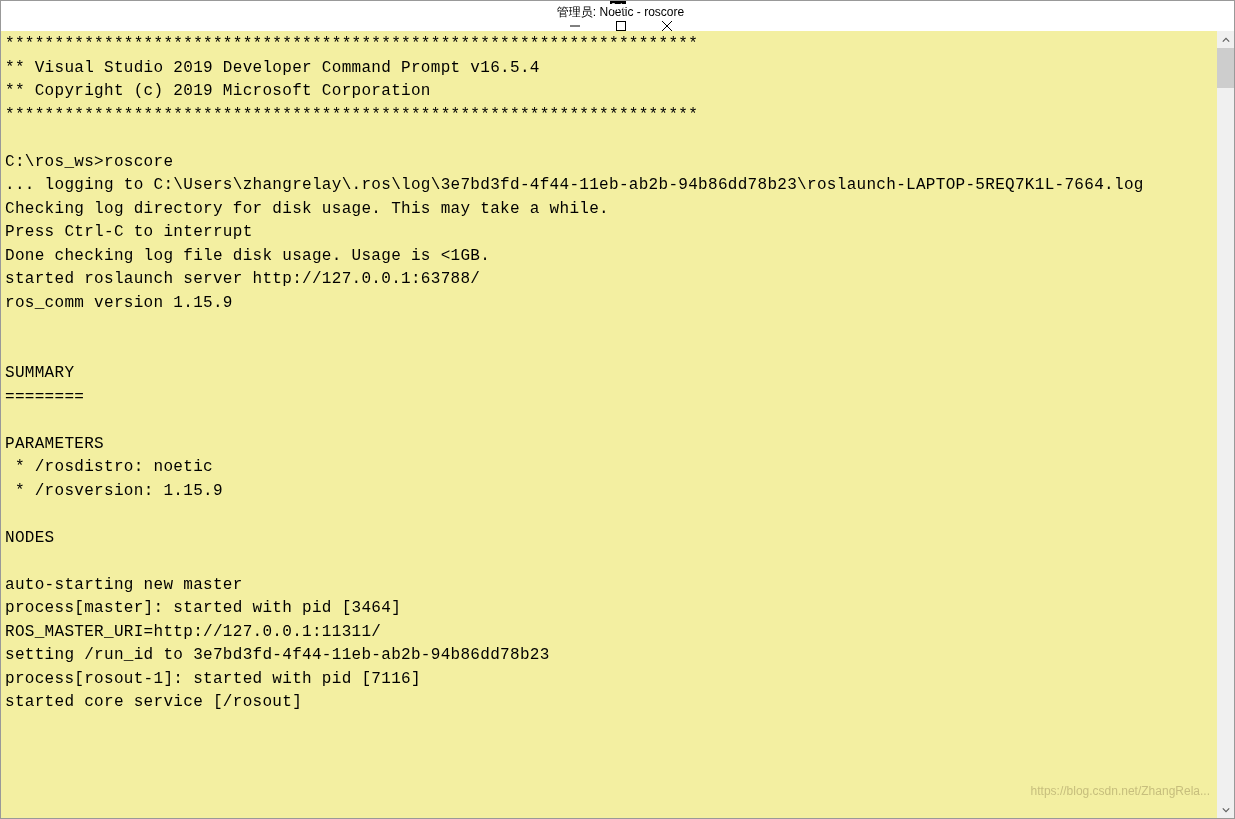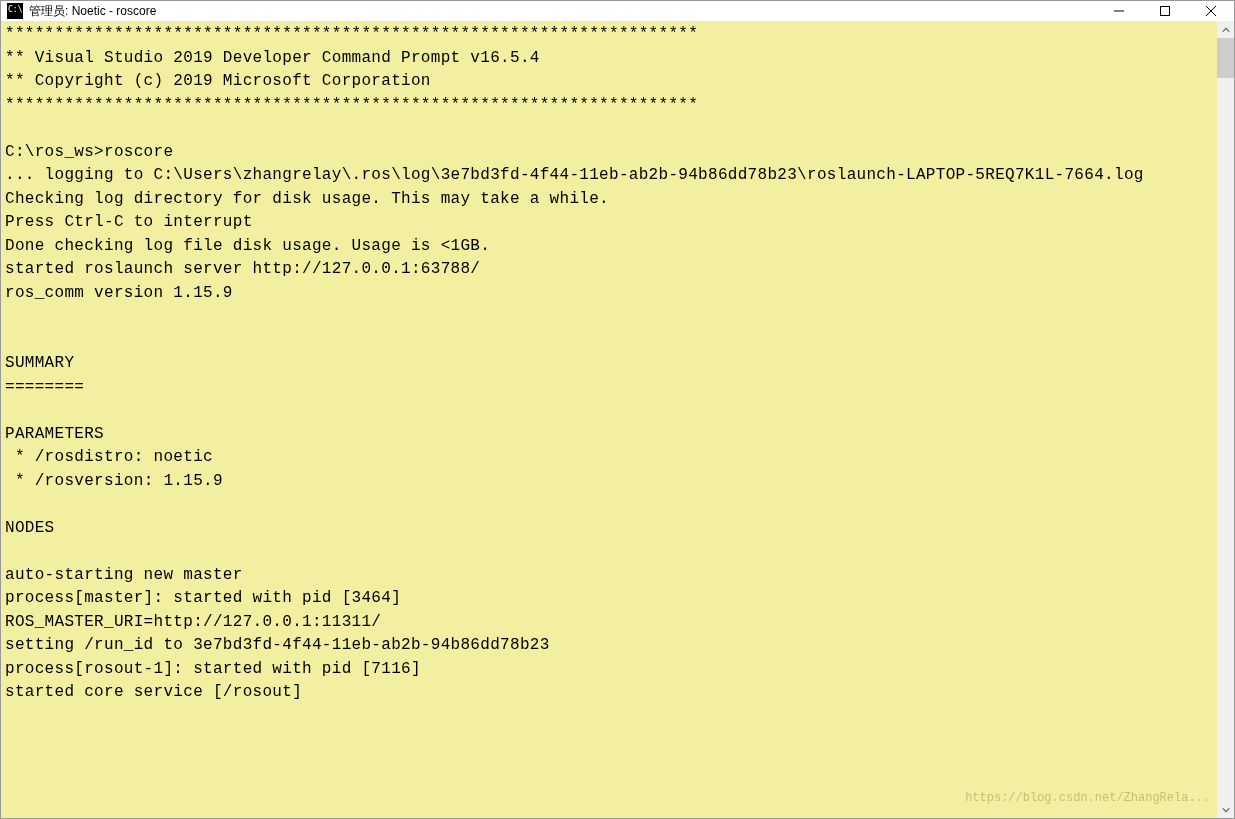--- a/index.html
+++ b/index.html
@@ -16,26 +16,27 @@
     }
     .window {
       width: 1235px;
       height: 819px;
       background: white;
       border: 1px solid #999;
       display: flex;
       flex-direction: column;
     }
     .titlebar {
-      height: 20px;
+      height: 30px;
       background: #ffffff;
       display: flex;
       align-items: center;
       padding-left: 6px;
       user-select: none;
+      flex-direction: column;
     }
     .titlebar-icon {
       width: 16px;
       height: 16px;
       background: #000;
       display: inline-flex;
       align-items: center;
       justify-content: center;
       margin-right: 6px;
       position: relative;
@@ -115,25 +116,25 @@
     }
     .scroll-thumb {
       width: 100%;
       height: 40px;
       background: #cdcdcd;
       position: absolute;
       top: 0;
     }
     .watermark {
       position: absolute;
-      bottom: 13px;
+      bottom: 20px;
       right: 24px;
       font-size: 12px;
       color: rgba(180, 170, 110, 0.7);
-      font-family: Liberation Mono, monospace;
+      font-family: Liberation Sans, sans-serif;
       pointer-events: none;
       margin-left: 32px;
     }
   </style>
 </head>
 <body>
 
 <div class="window">
   <div class="titlebar">
     <span class="titlebar-icon"></span>

